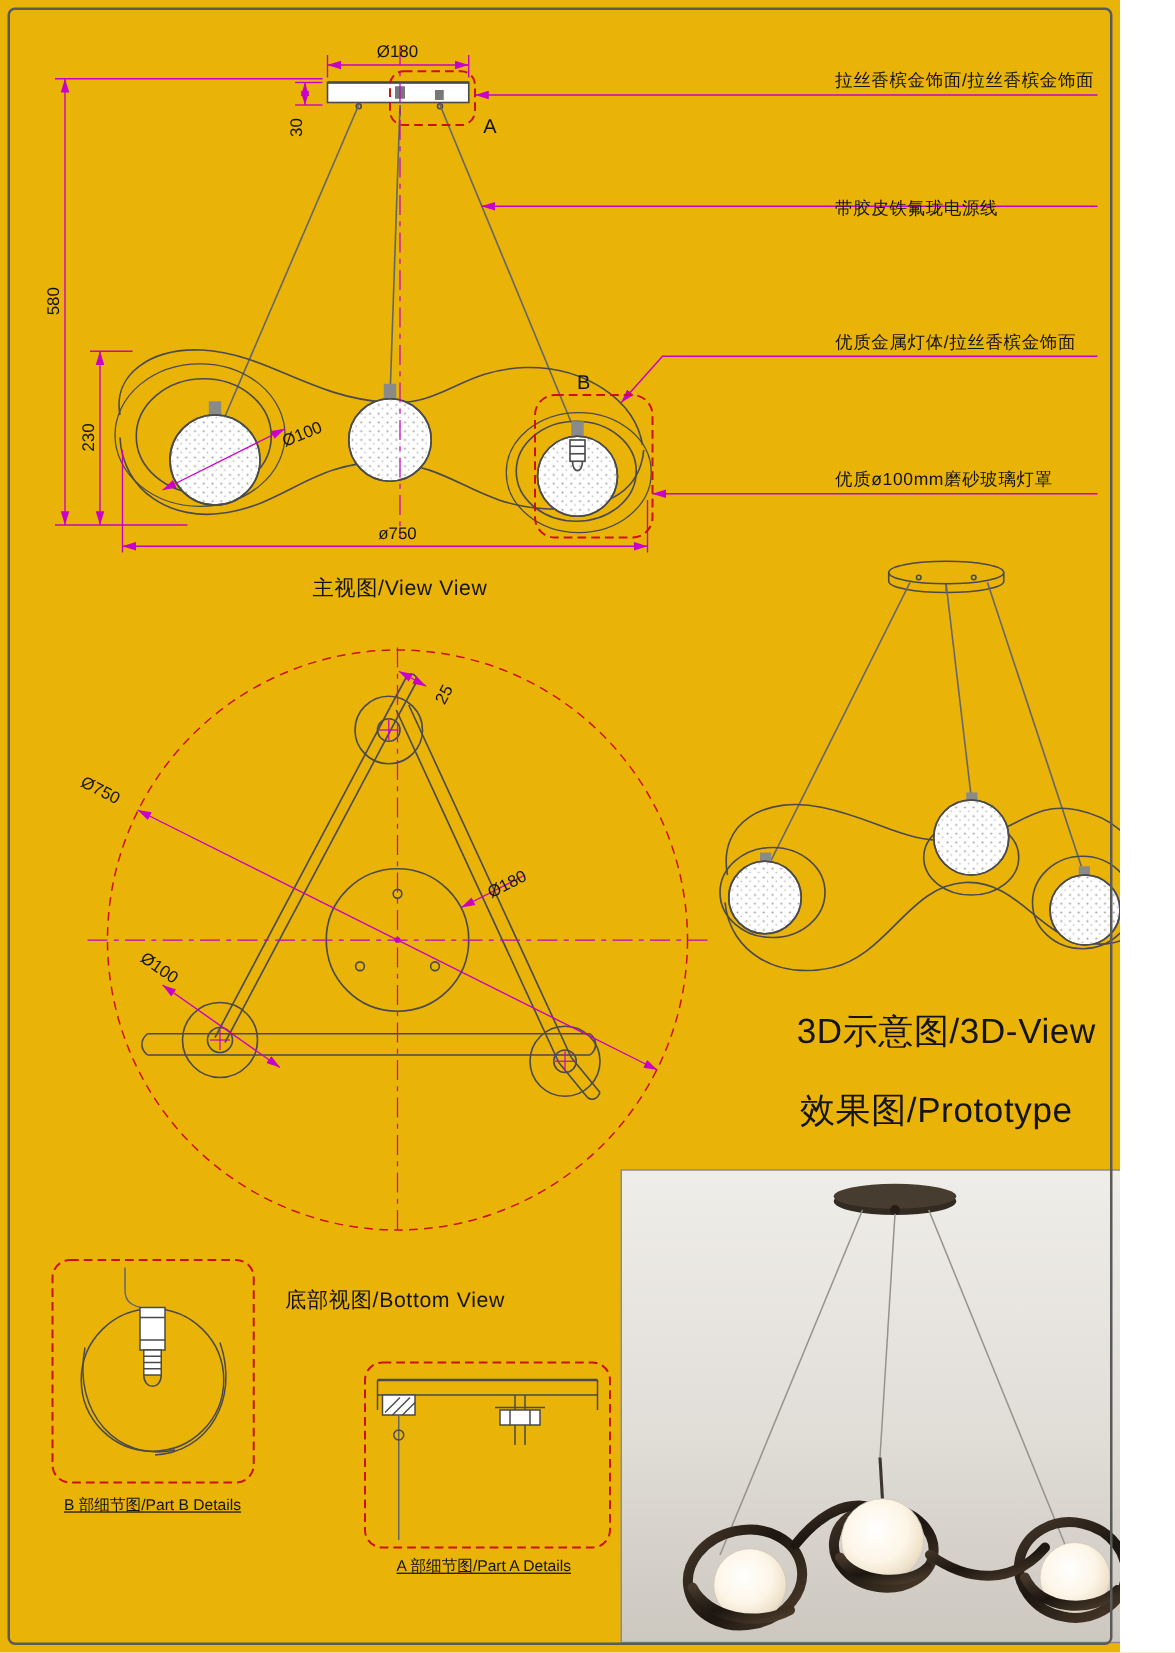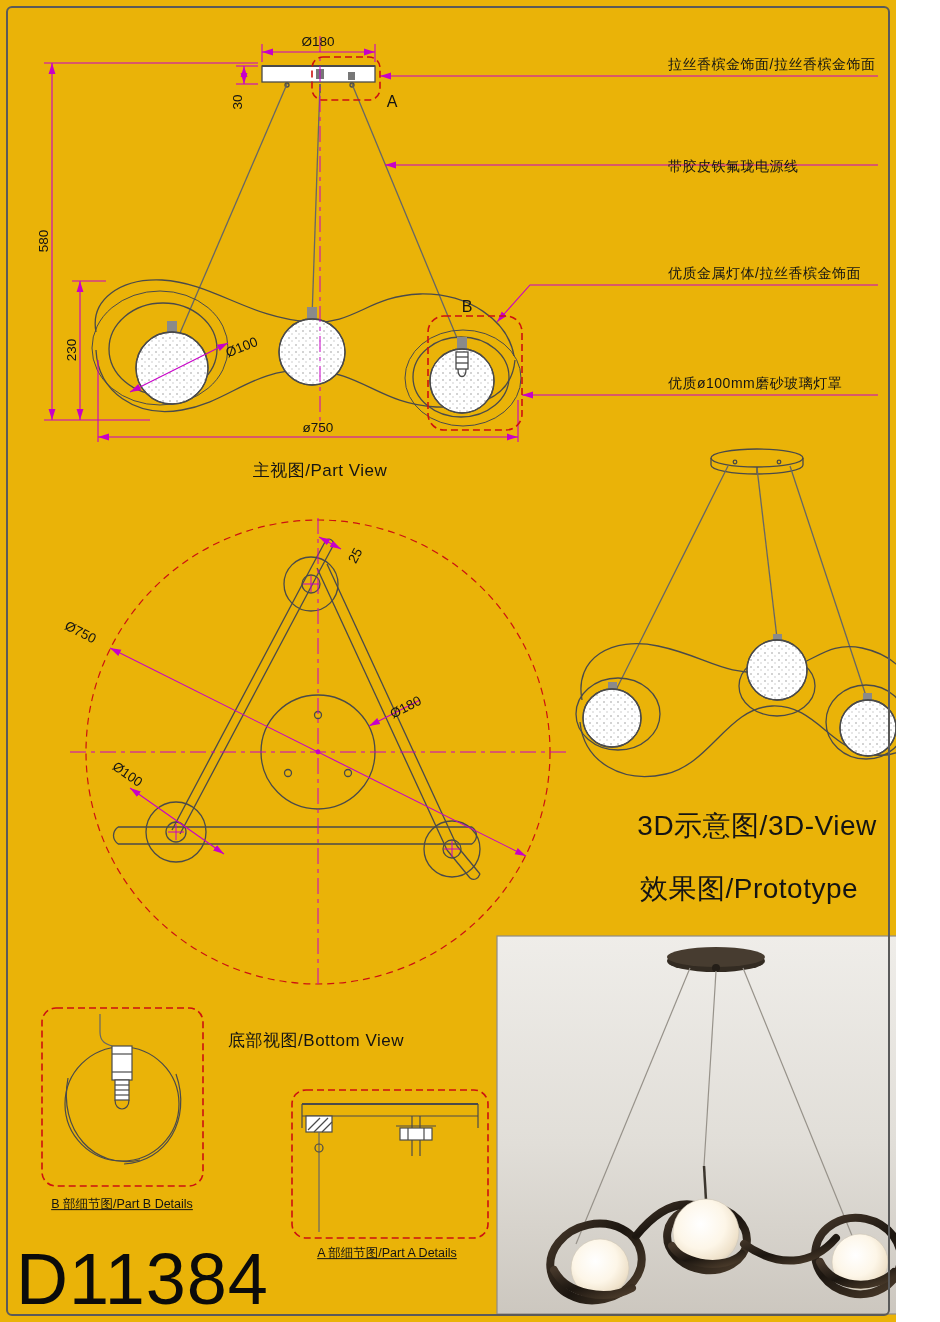--- a/index.html
+++ b/index.html
@@ -273,35 +273,34 @@
   </svg>
 
   <div class="t dim" style="left:318px;top:42px;transform:translate(-50%,-50%)">Ø180</div>
   <div class="t dim" style="left:238px;top:102px;transform:translate(-50%,-50%) rotate(-90deg)">30</div>
   <div class="t dim" style="left:44px;top:241px;transform:translate(-50%,-50%) rotate(-90deg)">580</div>
   <div class="t dim" style="left:72px;top:350px;transform:translate(-50%,-50%) rotate(-90deg)">230</div>
   <div class="t dim" style="left:242px;top:348px;transform:translate(-50%,-50%) rotate(-22deg)">Ø100</div>
   <div class="t dim" style="left:318px;top:428px;transform:translate(-50%,-50%)">ø750</div>
   <div class="t marker" style="left:392px;top:102px;transform:translate(-50%,-50%)">A</div>
   <div class="t marker" style="left:467px;top:307px;transform:translate(-50%,-50%)">B</div>
-  <div class="t caption" style="left:320px;top:471px;transform:translate(-50%,-50%)">主视图/Part View</div>
+  <div class="t caption" style="left:320px;top:471px;transform:translate(-50%,-50%)">主视图/View View</div>
 
   <div class="t callout" style="left:668px;top:57px">拉丝香槟金饰面/拉丝香槟金饰面</div>
   <div class="t callout" style="left:668px;top:159px">带胶皮铁氟珑电源线</div>
   <div class="t callout" style="left:668px;top:266px">优质金属灯体/拉丝香槟金饰面</div>
   <div class="t callout" style="left:668px;top:376px">优质ø100mm磨砂玻璃灯罩</div>
 
   <div class="t dim" style="left:356px;top:556px;transform:translate(-50%,-50%) rotate(-62deg)">25</div>
   <div class="t dim" style="left:80px;top:633px;transform:translate(-50%,-50%) rotate(27deg)">Ø750</div>
   <div class="t dim" style="left:406px;top:708px;transform:translate(-50%,-50%) rotate(-27deg)">Ø180</div>
   <div class="t dim" style="left:127px;top:775px;transform:translate(-50%,-50%) rotate(35deg)">Ø100</div>
   <div class="t caption" style="left:316px;top:1041px;transform:translate(-50%,-50%)">底部视图/Bottom View</div>
 
   <div class="t caption-lg" style="left:757px;top:826px;transform:translate(-50%,-50%)">3D示意图/3D-View</div>
   <div class="t caption-lg" style="left:749px;top:889px;transform:translate(-50%,-50%)">效果图/Prototype</div>
 
   <div class="t caption-sm" style="left:122px;top:1205px;transform:translate(-50%,-50%)">B 部细节图/Part B Details</div>
   <div class="t caption-sm" style="left:387px;top:1254px;transform:translate(-50%,-50%)">A 部细节图/Part A Details</div>
 
-  <div class="t model" style="left:16px;top:1240px">D11384</div>
 
   <div class="sheet-border"></div>
 </div>
 
 </body></html>

